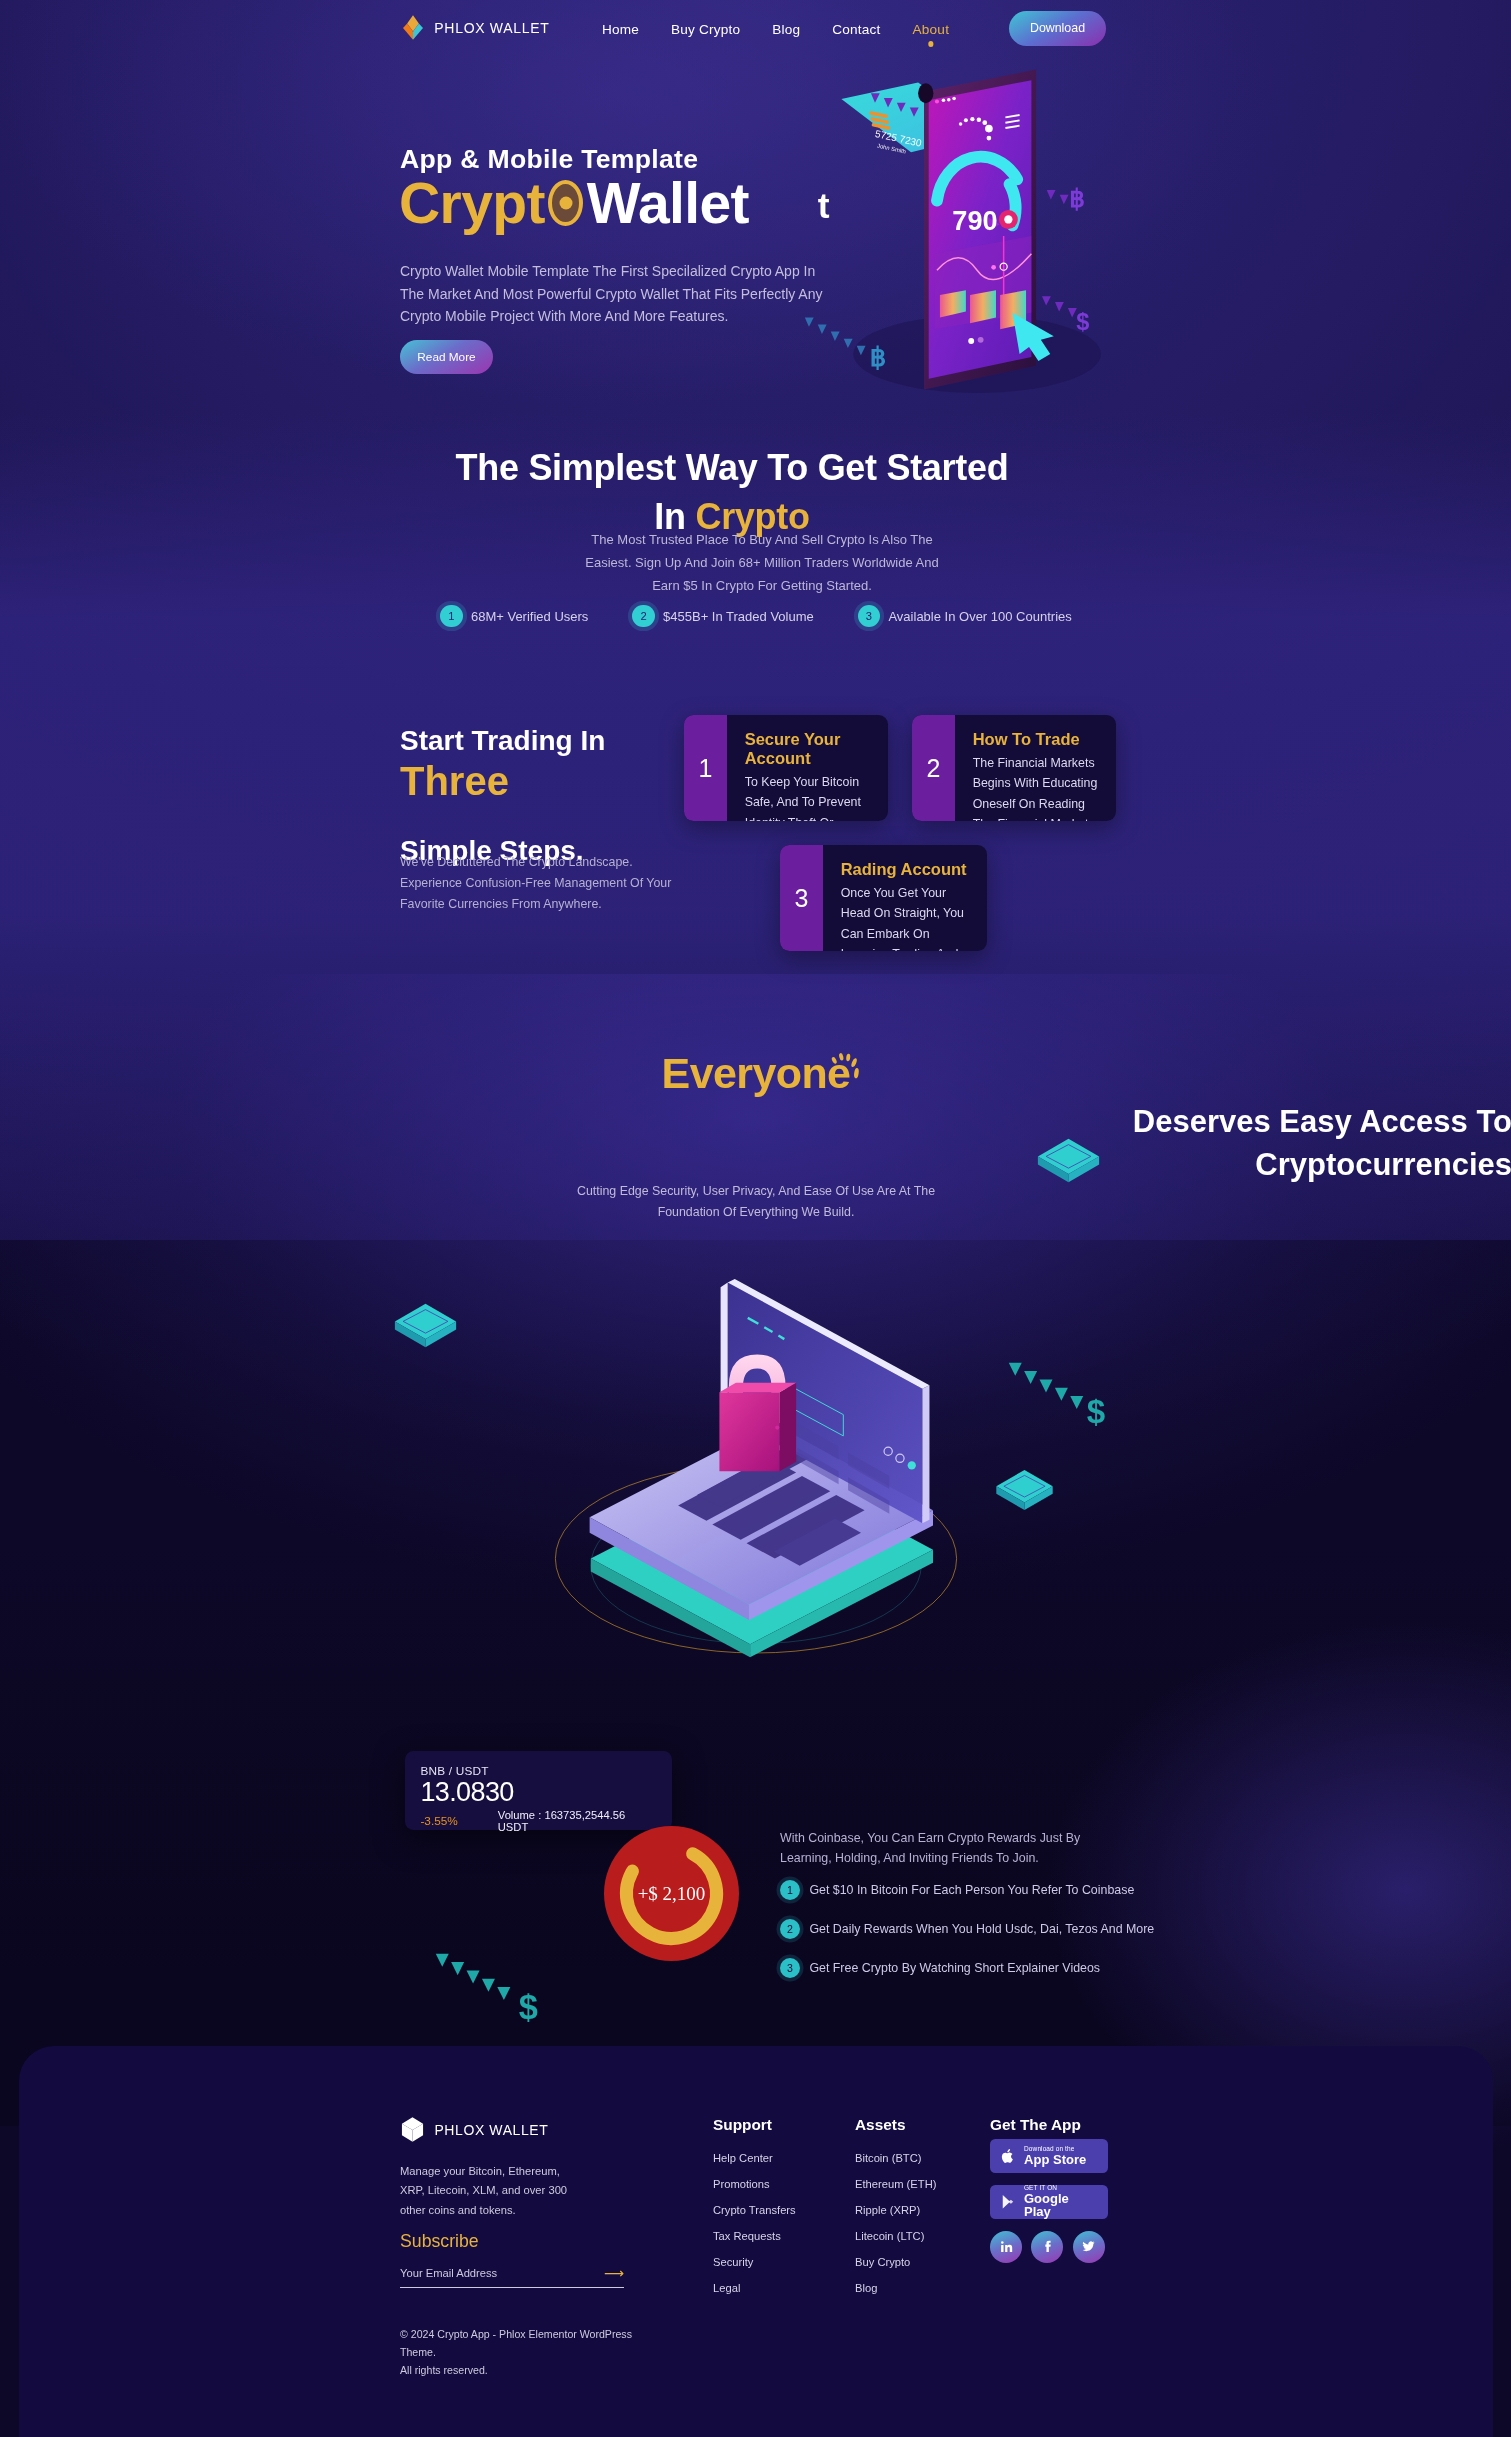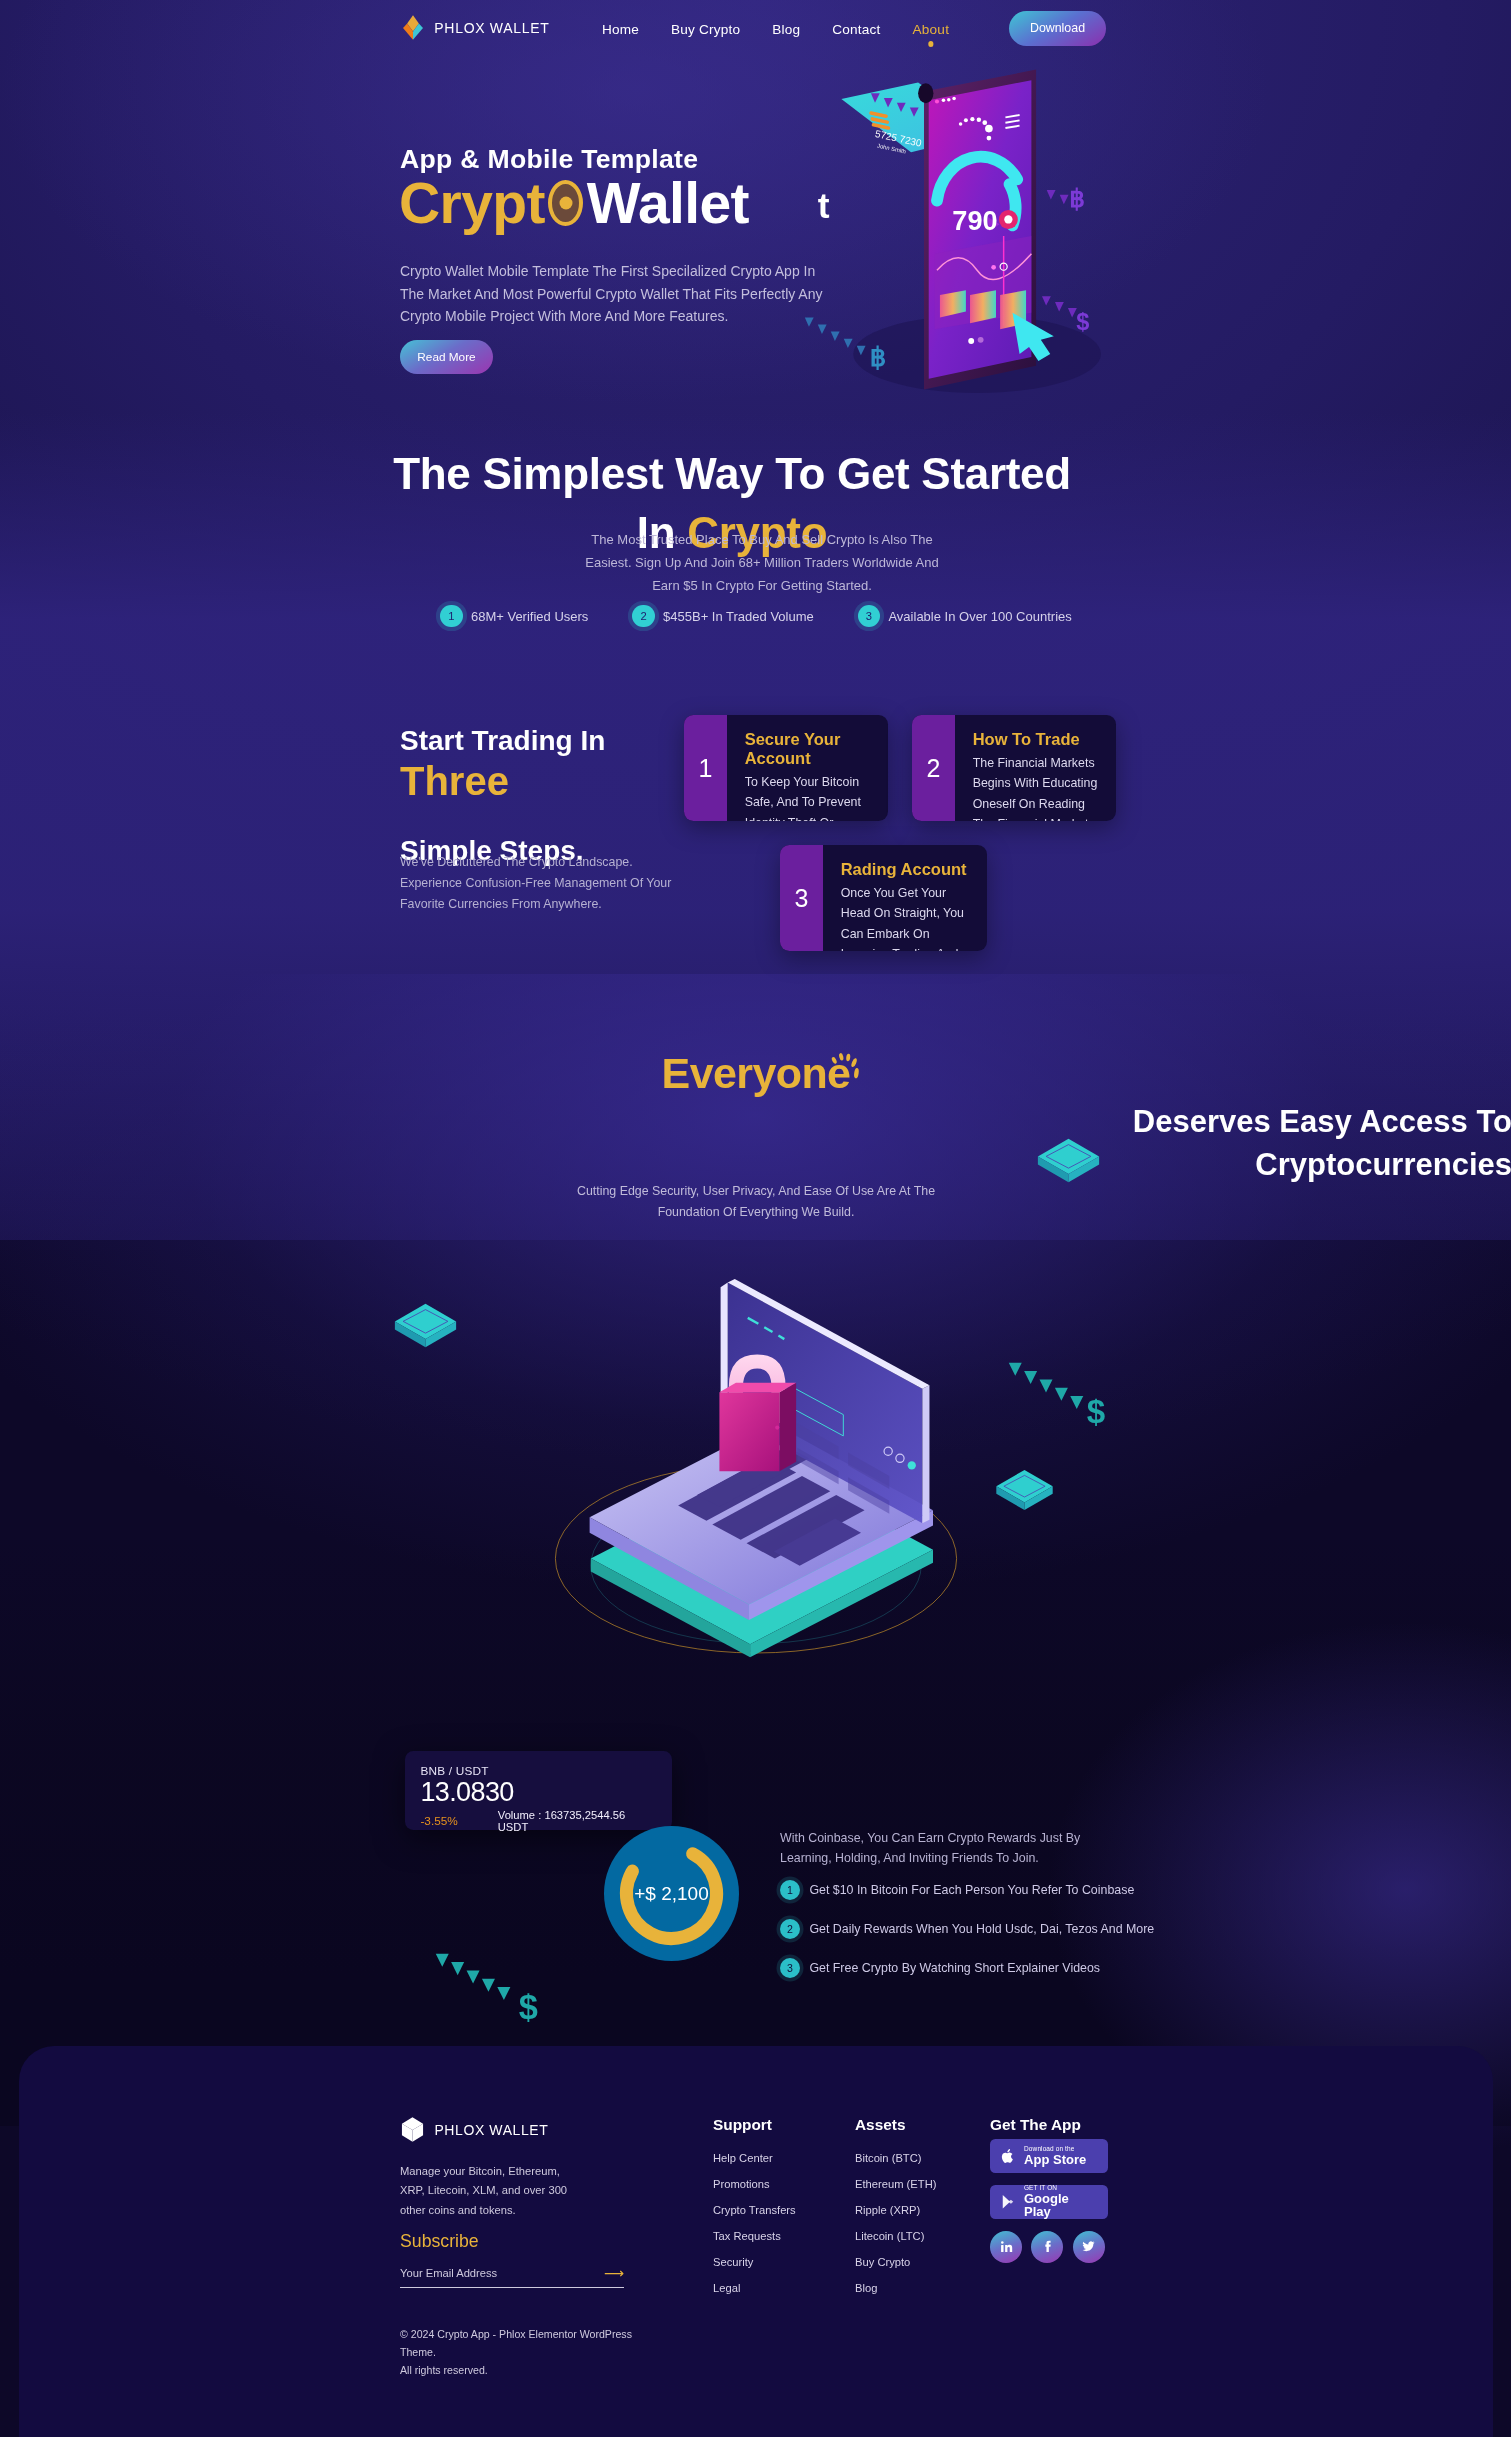--- a/index.html
+++ b/index.html
@@ -92,21 +92,21 @@
     color:#fff; font-size:11.8px; display:flex; align-items:center; justify-content:center;
     border:none; cursor:pointer; font-family:inherit;
   }
 
   
   .phone-wrap{ position:absolute; left:800px; top:59px; width:366px; height:354px; }
 
   
   .s2-title{
     position:absolute; left:0; top:444px; width:1464px; text-align:center;
-    font-size:44px; font-weight:bold; line-height:1.35; letter-spacing:-0.3px;
+    font-size:36px; font-weight:bold; line-height:1.35; letter-spacing:-0.3px;
   }
   .s2-title .hl{ color:#e8b33a; }
   .s2-desc{
     position:absolute; left:579px; top:529px; width:366px; text-align:center;
     font-size:13px; line-height:1.75; color:#bdb7d8;
   }
   .s2-stats{
     position:absolute; left:0; top:605px; width:1512px; display:flex; justify-content:center; gap:44px;
   }
   .stat{ display:flex; align-items:center; gap:8.3px; }
@@ -167,21 +167,21 @@
   }
   .pc-pair{ font-size:11.8px; color:#e6e3f5; letter-spacing:0.2px;}
   .pc-price{ font-size:27px; font-weight:400; color:#fff; margin-top:-1.2px; letter-spacing:-0.6px;}
   .pc-bottom{ display:flex; align-items:center; justify-content:space-between; margin-top:1.2px;gap:40px;}
   .pc-change{ font-size:11.8px; color:#e8931e; }
   .pc-volume{ font-size:11.2px; color:#f1eefc; margin-left:auto; }
   .pc-spark{ position:absolute; right:13px; top:26px; width:112px; height:35px;}
 
   .donut{
     position:absolute; left:604px; top:1826px; width:135px; height:135px; border-radius:50%;
-    background:#0369a1; display:flex; align-items:center; justify-content:center;
+    background:#b91c1c; display:flex; align-items:center; justify-content:center;font-family:Liberation Serif, serif;
   }
   .donut svg{ position:absolute; inset:0; }
   .donut span{ position:relative; font-size:19px; color:#fff;}
 
   .s5-title{
     position:absolute; left:780px; top:1757px; width:366px; font-size:28px; font-weight:bold;
     line-height:1.28;
   }
   .s5-title .hl{ color:#e8b33a;}
   .s5-desc{

